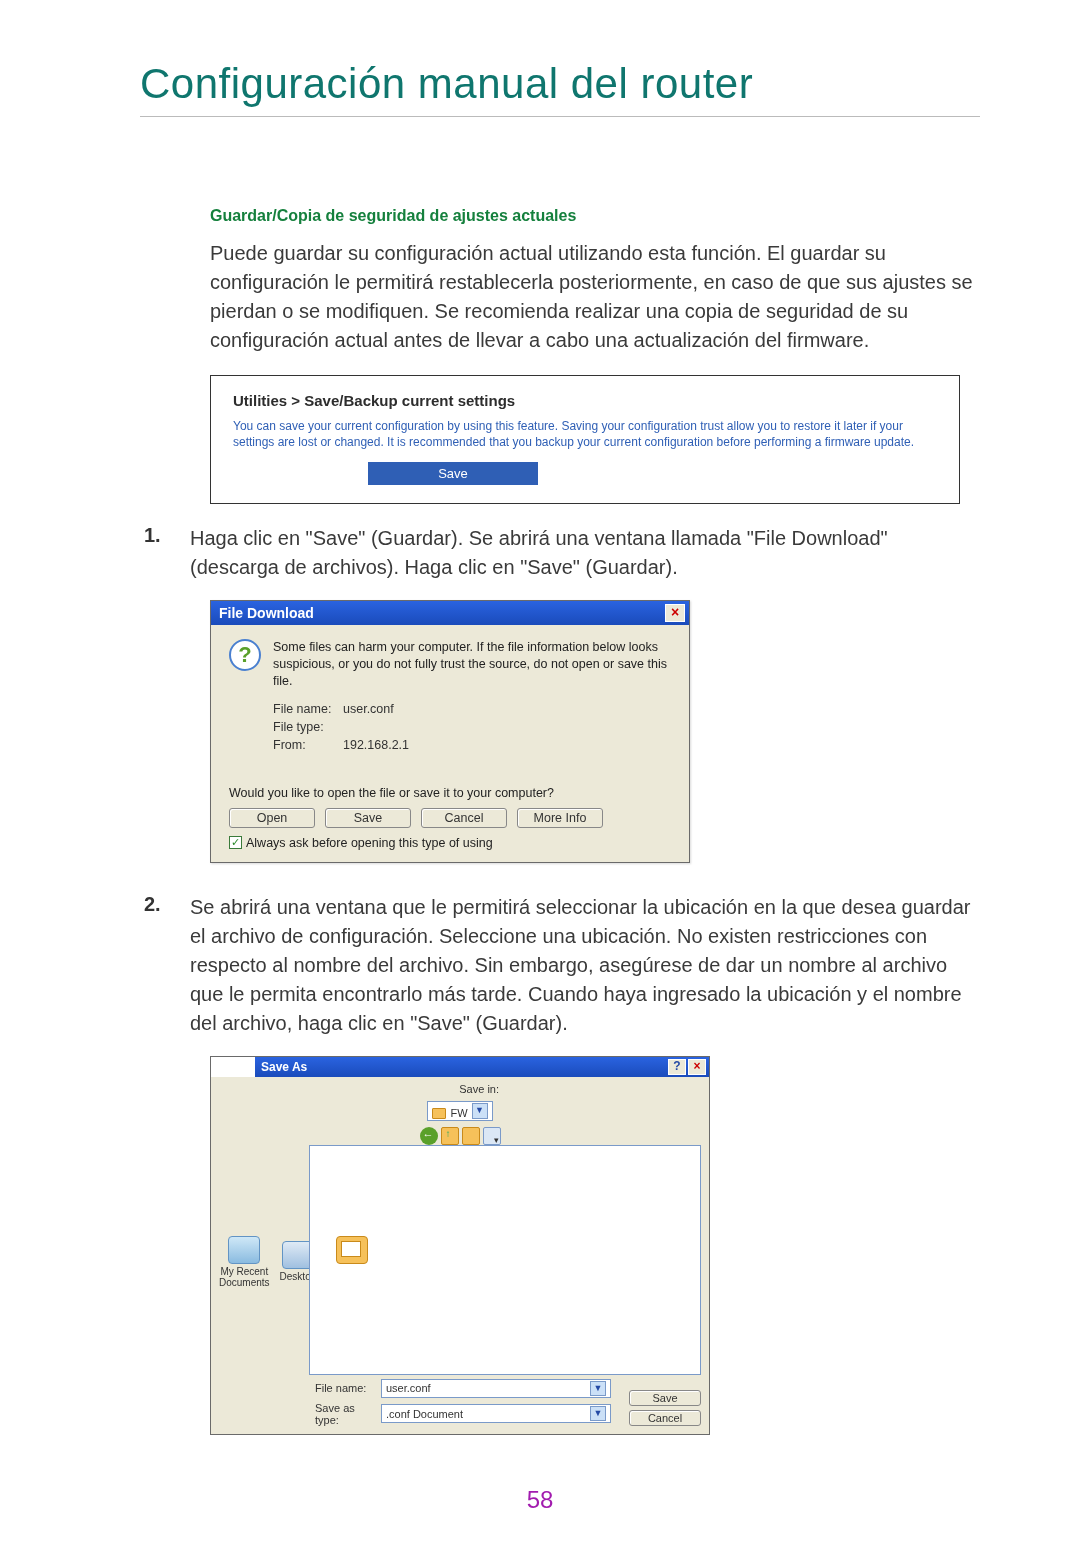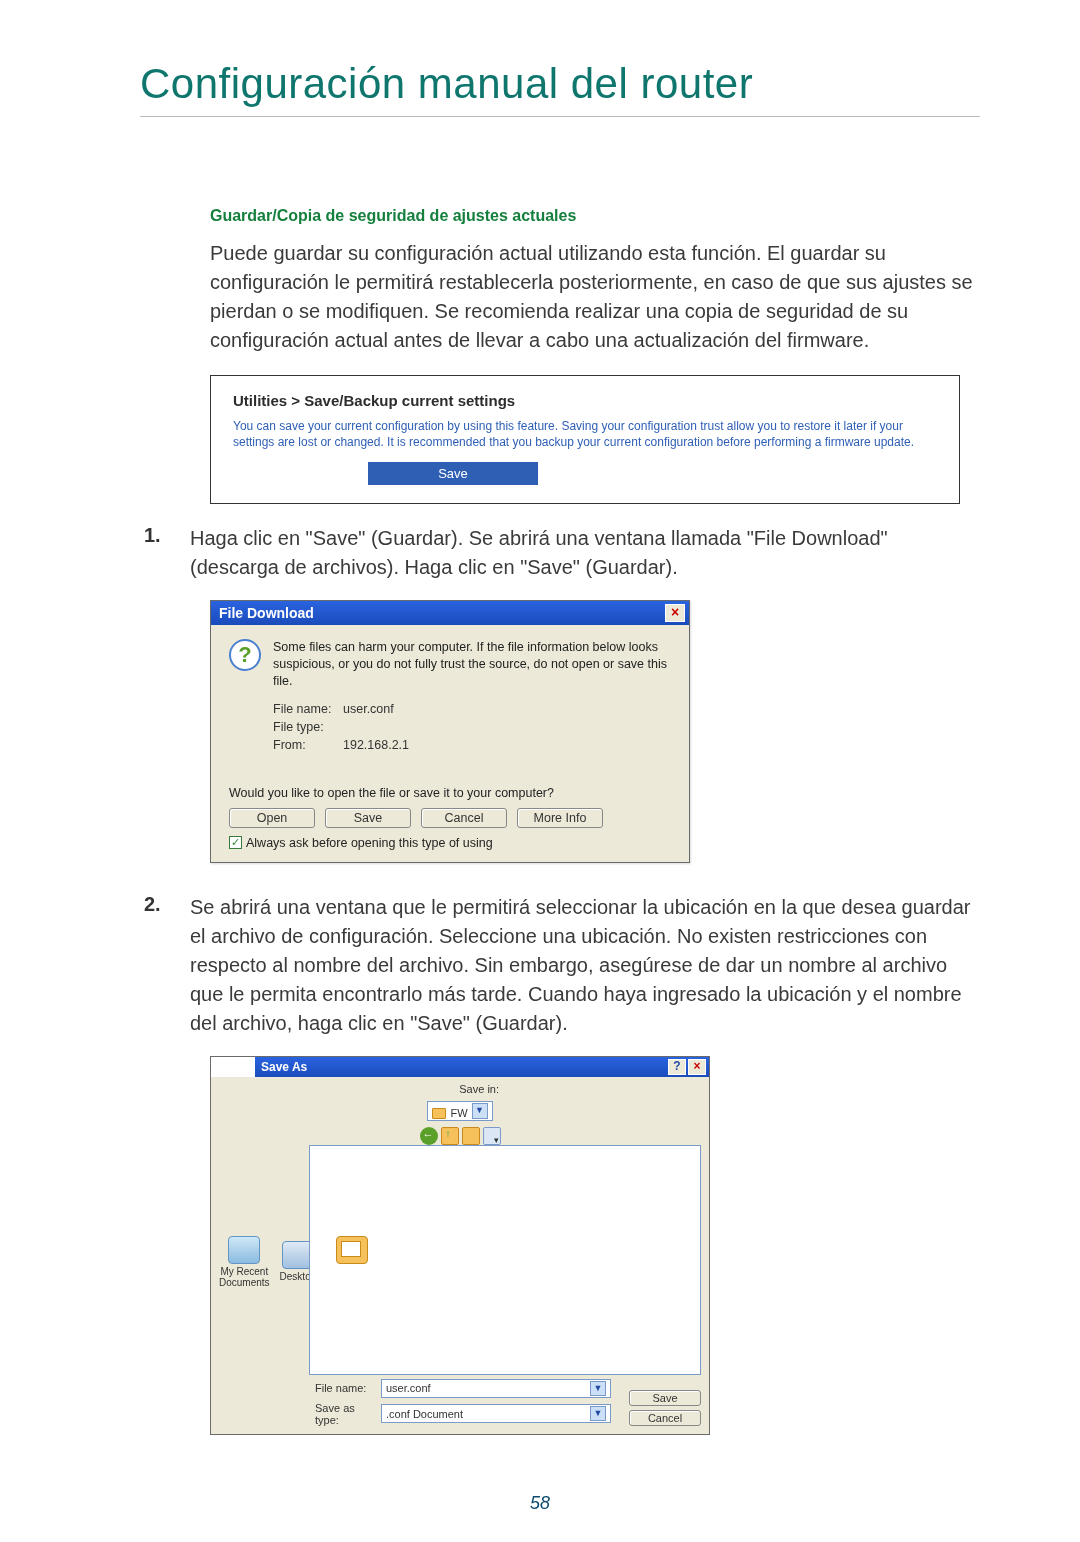--- a/index.html
+++ b/index.html
@@ -236,23 +236,22 @@
   }
   .shot3 .botrow { display:flex; align-items:flex-end; gap:6px; margin-top:4px; }
   .shot3 .botinputs { display:flex; flex-direction:column; gap:4px; }
   .shot3 .bline { display:flex; align-items:center; gap:4px; }
 
   .page-num {
     position: absolute;
     bottom: 28px;
     left: 0; right: 0;
     text-align: center;
-    font-size: 18px;
-    color: #0c4a6e;
-    font-style: italic;
+    font-size: 24px;
+    color: #a21caf;
   }
 </style>
 </head>
 <body>
 
 <div class="page">
   <h1 class="page-title">Configuración manual del router</h1>
 
   <h2 class="section-heading">Guardar/Copia de seguridad de ajustes actuales</h2>
 

